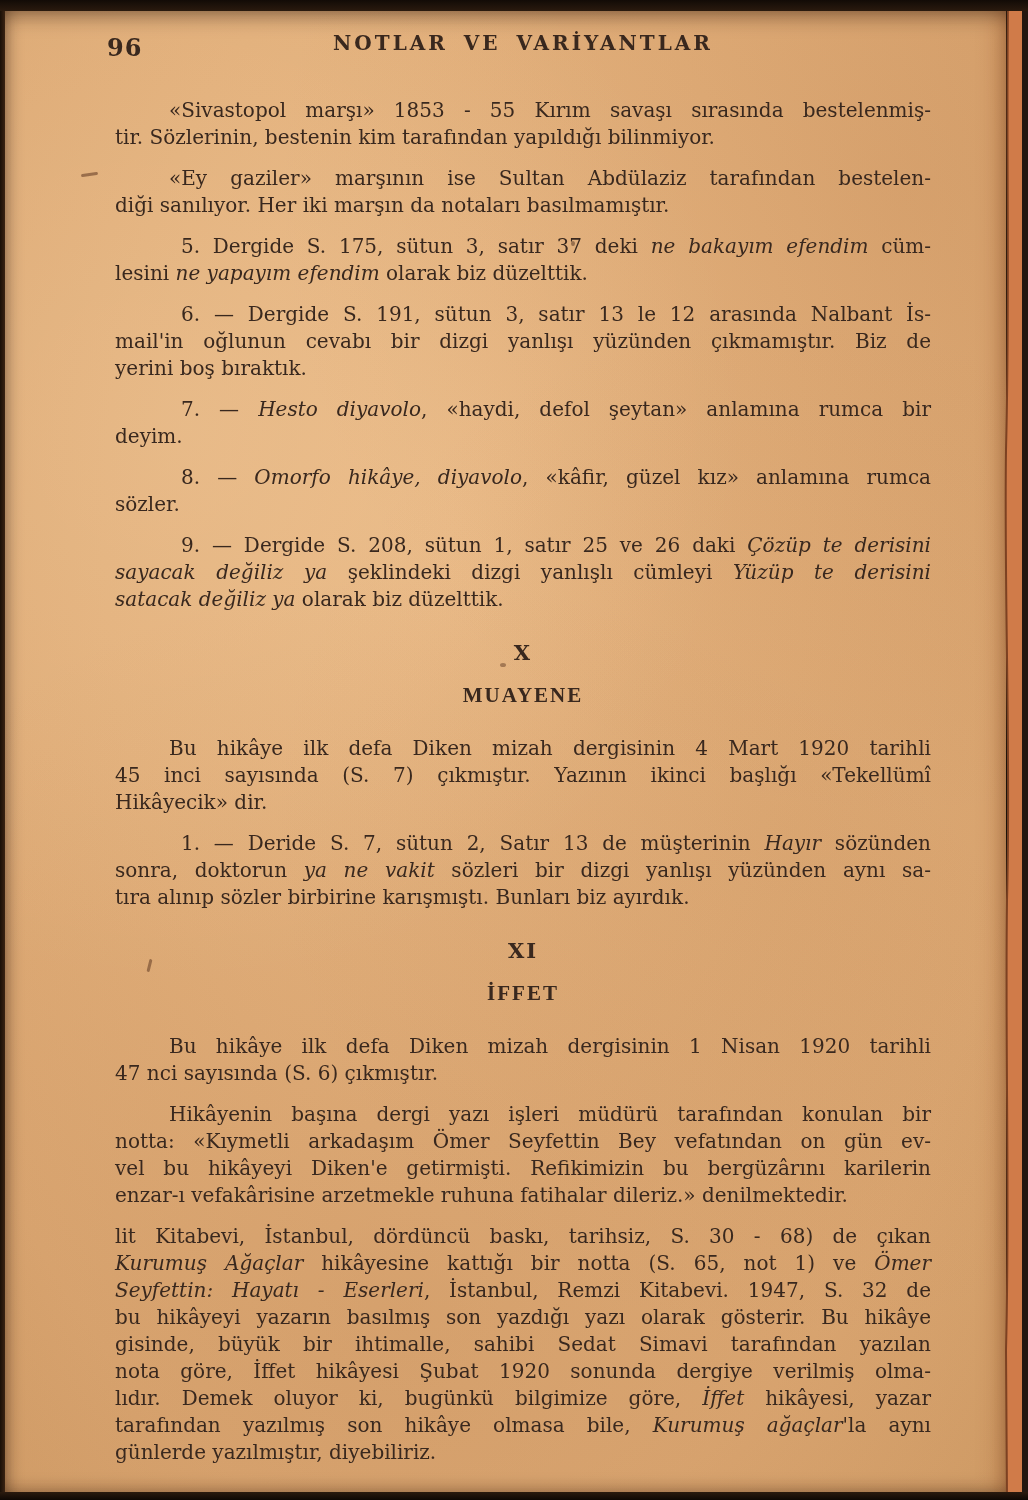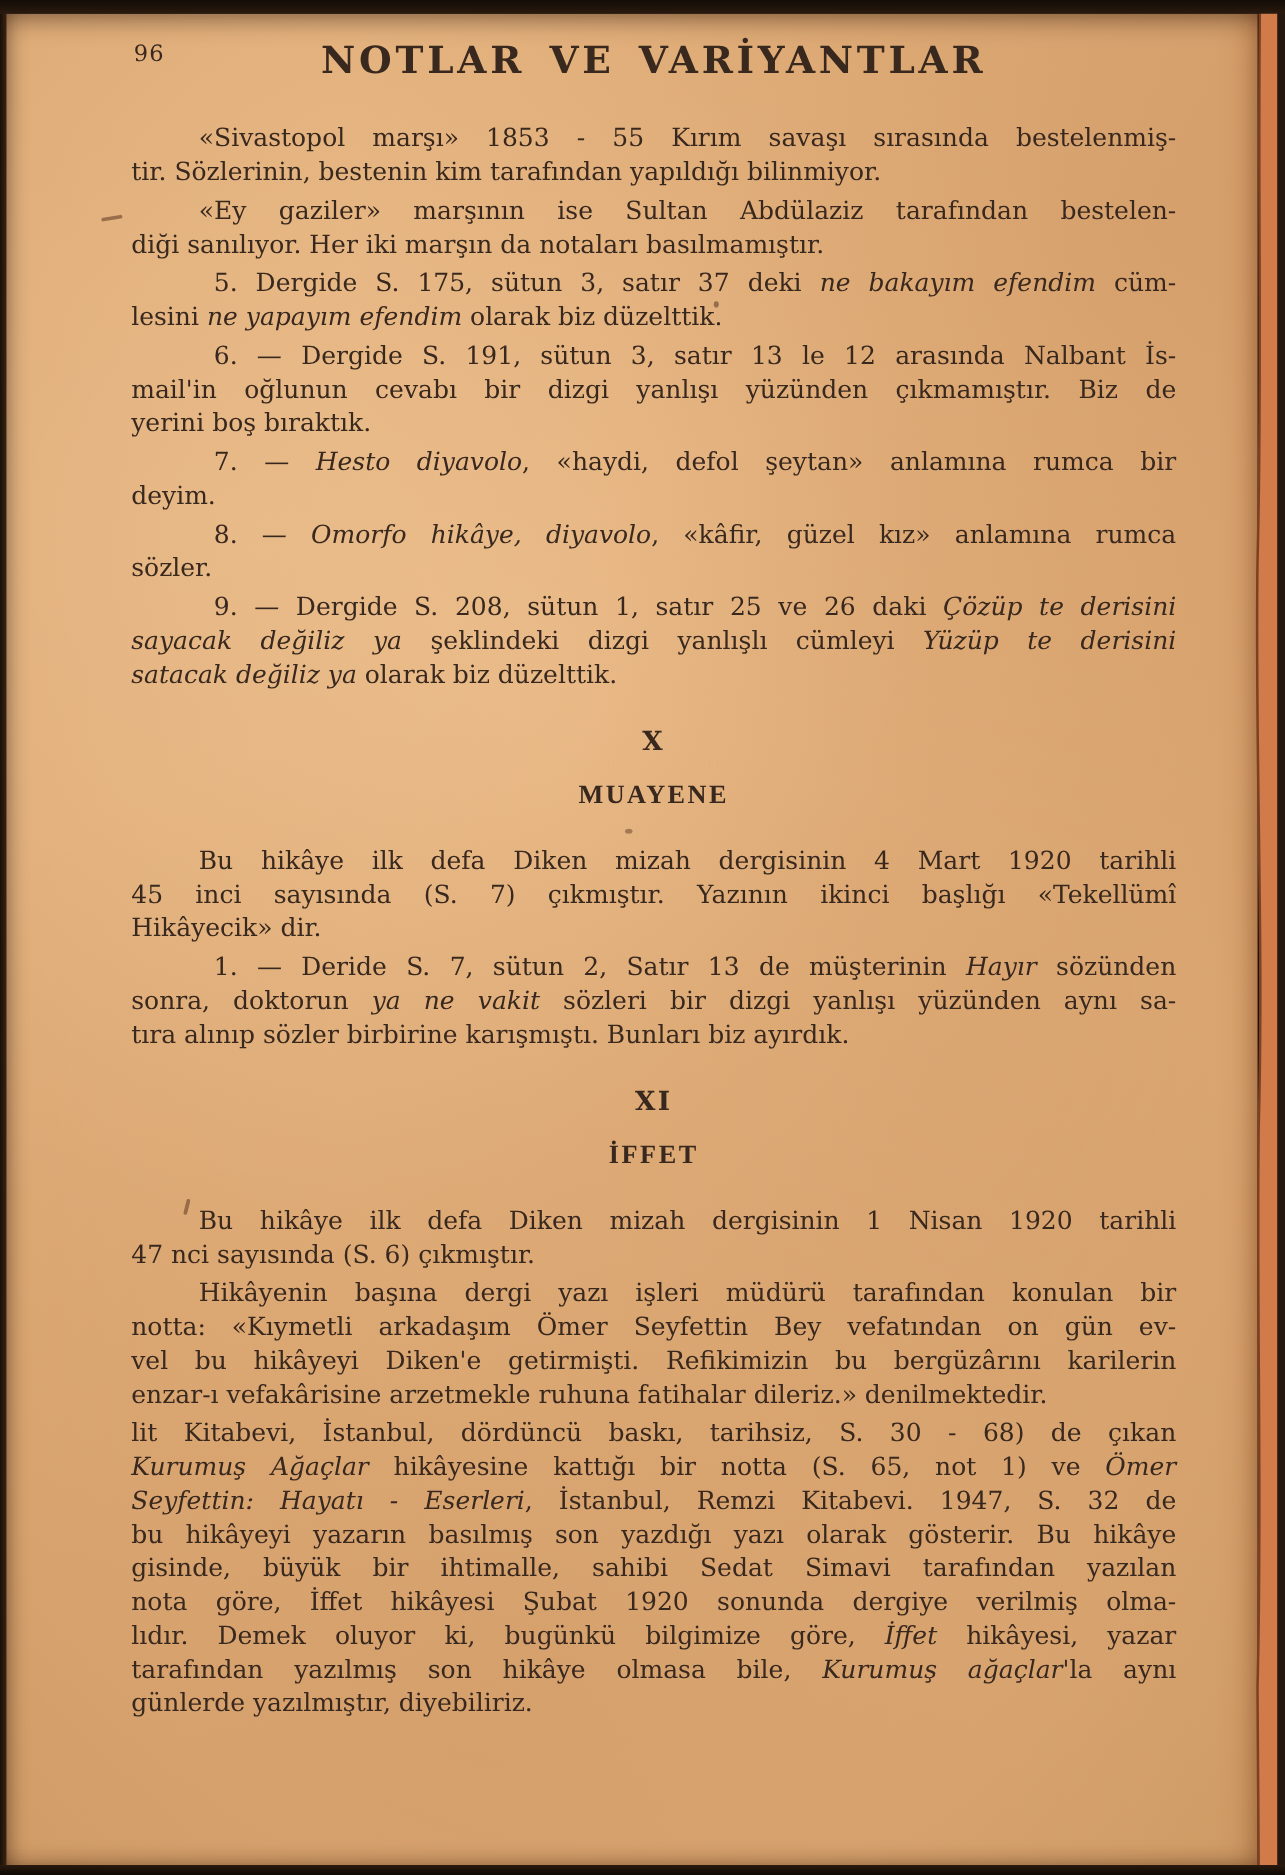--- a/index.html
+++ b/index.html
@@ -42,29 +42,29 @@
   .bar-top{position:absolute;left:0;top:0;width:100%;height:11px;background:linear-gradient(to bottom,#120b06,#2a1a0e);z-index:5;}
   .bar-bottom{position:absolute;left:0;bottom:0;width:100%;height:8px;background:linear-gradient(to top,#0e0804,#2a1a0e);z-index:5;}
   .bar-left{position:absolute;left:0;top:0;width:5px;height:100%;background:linear-gradient(to right,#190f07,#3a2312);z-index:4;}
   .edge-right{position:absolute;right:0;top:0;width:30px;height:1500px;z-index:3;}
 
   
   .content{position:absolute;left:96px;top:20px;width:844px;color:var(--ink);}
   .header-row{position:relative;height:30px;}
   .pagenum{
     position:absolute;left:6px;top:2px;
-    font-size:18px;font-weight:400;letter-spacing:1px;
+    font-size:24px;font-weight:700;letter-spacing:1px;
   }
   .running-title{
     display:block;text-align:center;
-    font-size:30px;font-weight:700;letter-spacing:3px;
+    font-size:20px;font-weight:700;letter-spacing:3px;
     word-spacing:6px;
   }
   .page-body{margin-top:36px;font-size:20px;line-height:27px;font-weight:500;}
-  .para{margin:4px;}
+  .para{margin:14px;}
   .line{text-align:justify;text-align-last:justify;}
   .line.last{text-align-last:left;}
   .line.first{text-indent:54px;}
   .para.item .line.first{text-indent:66px;}
   .heading{
     text-align:center;font-weight:700;font-size:21px;
     letter-spacing:2px;line-height:27px;
   }
   .para + .heading{margin-top:26px;}
   .heading + .heading{margin-top:16px;font-family:Liberation Serif, serif;}

